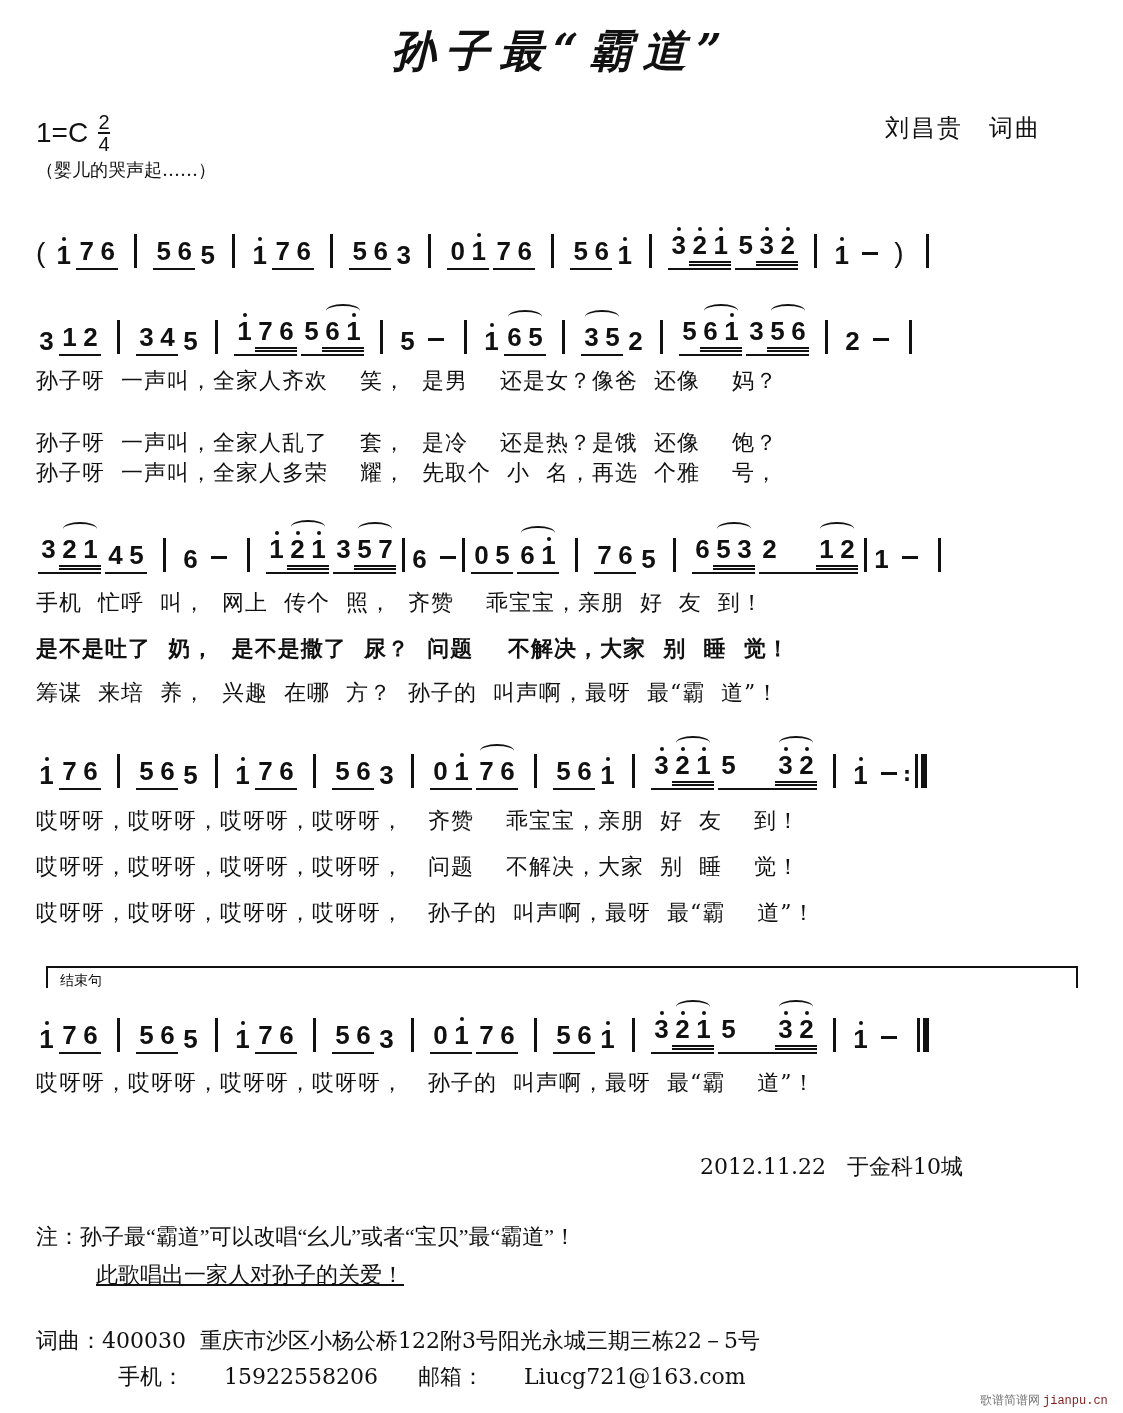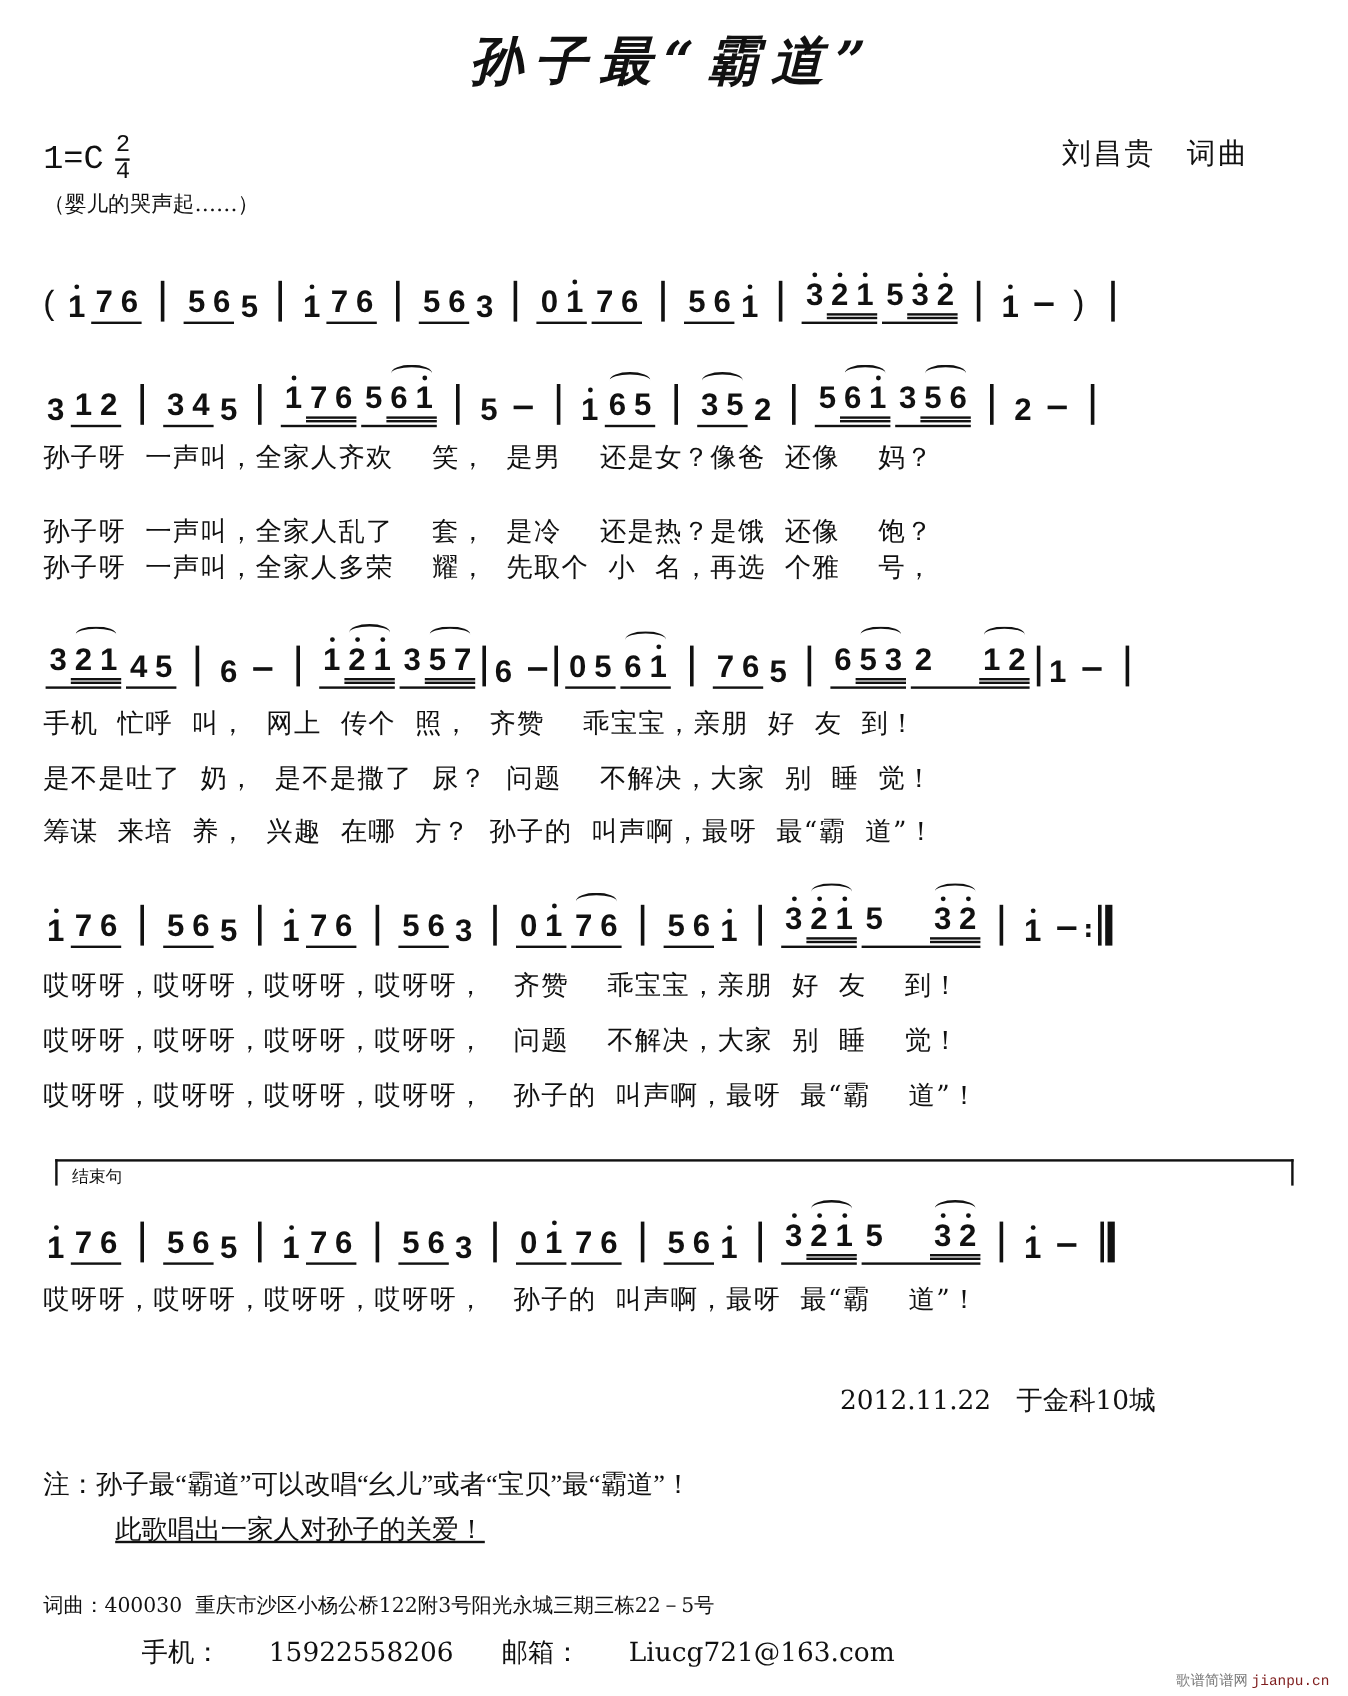--- a/index.html
+++ b/index.html
@@ -6,21 +6,21 @@
   body {
     width: 1123px; height: 1413px; position: relative; overflow: hidden;
     font-family: "DejaVu Sans", sans-serif; color: #111;
   }
   .abs { position: absolute; }
   .title {
     left: 0; width: 1123px; top: 22px; text-align: center;
     font-family: "DejaVu Serif", serif; font-size: 44px; font-weight: bold; letter-spacing: 10px;
     font-style: italic;
   }
-  .key { left: 36px; top: 112px; font-family: Liberation Mono, monospace; font-size: 28px; display: flex; align-items: center; text-align: center; }
+  .key { left: 36px; top: 112px; font-family: Liberation Sans, sans-serif; font-size: 28px; display: flex; align-items: center; text-align: center; }
   .frac { display: inline-flex; flex-direction: column; align-items: center; margin-left: 10px; font-size: 20px; line-height: 20px; }
   .frac .bar { width: 12px; height: 2px; background: #111; }
   .author { left: 885px; top: 112px; font-family: "DejaVu Serif", serif; font-size: 24px; letter-spacing: 2px; }
   .author span + span { margin-left: 26px; }
   .intro-note { left: 36px; top: 158px; font-family: "DejaVu Serif", serif; font-size: 18px; }
 
   
   .staff { position: absolute; left: 36px; width: 1060px; height: 44px; display: flex; align-items: flex-end; }
   .m { display: flex; align-items: flex-end; height: 44px; }
   .n {
@@ -44,21 +44,21 @@
 
   .lyric {
     position: absolute; left: 36px; font-family: "DejaVu Serif", serif; font-size: 22px; letter-spacing: 1px; white-space: pre;
   }
   .bracket { left: 46px; top: 966px; width: 1028px; height: 20px; border-top: 2px solid #111; border-left: 2px solid #111; border-right: 2px solid #111; }
   .bracket-label { left: 60px; top: 972px; font-size: 14px; font-family: "DejaVu Sans", sans-serif; }
 
   .date { left: 666px; top: 1152px; font-family: "DejaVu Serif", serif; font-size: 22px; margin-left: 34px; }
   .note1 { left: 36px; top: 1222px; font-family: Liberation Serif, serif; font-size: 22px; }
   .note2 { left: 96px; top: 1260px; font-family: "DejaVu Serif", serif; font-size: 22px; text-decoration: underline; }
-  .addr1 { left: 36px; top: 1326px; font-family: "DejaVu Serif", serif; font-size: 17px; }
+  .addr1 { left: 36px; top: 1326px; font-family: "DejaVu Serif", serif; font-size: 22px; }
   .addr2 { left: 118px; top: 1362px; font-family: "DejaVu Serif", serif; font-size: 22px; }
   .addr2 span + span { margin-left: 40px; }
   .watermark { left: 980px; top: 1392px; font-size: 12px; color: #777; font-family: "DejaVu Sans", sans-serif; }
   .watermark .wm-url { color: #7f1d1d; margin-left: 3px; font-family: Liberation Mono, monospace; }
 </style>
 </head>
 <body>
 
 <div class="abs title">孙子最“霸道”</div>
 <div class="abs key">
@@ -324,21 +324,21 @@
       </span>
     </span>
     <span class="bl" style="margin:0 4px 2px 4px"></span>
   <span class="m">
       <span class="n">1</span>
       <span class="dash"></span>
     </span>
     <span class="bl"></span>
 </div>
 <div class="lyric" style="top:588px;">手机  忙呼  叫，  网上  传个  照，  齐赞    乖宝宝，亲朋  好  友  到！</div>
-<div class="lyric" style="top:634px;">是不是吐了  奶，  是不是撒了  尿？  问题    不解决，大家  别  睡  觉！</div>
+<div class="lyric" style="top:634px;font-weight:bold;">是不是吐了  奶，  是不是撒了  尿？  问题    不解决，大家  别  睡  觉！</div>
 <div class="lyric" style="top:678px;">筹谋  来培  养，  兴趣  在哪  方？  孙子的  叫声啊，最呀  最“霸  道”！</div>
 
 <div class="staff" style="top:746px;">
   <span class="m">
       <span class="n hi">1</span>
       <span class="grp u1">
         <span class="n">7</span>
         <span class="n">6</span>
       </span>
     </span>

